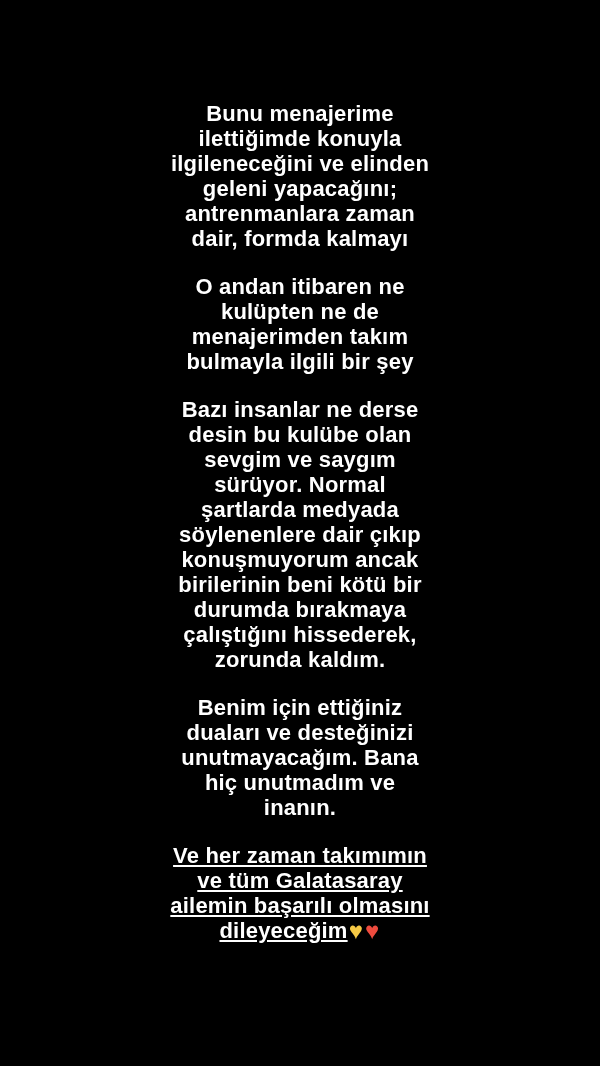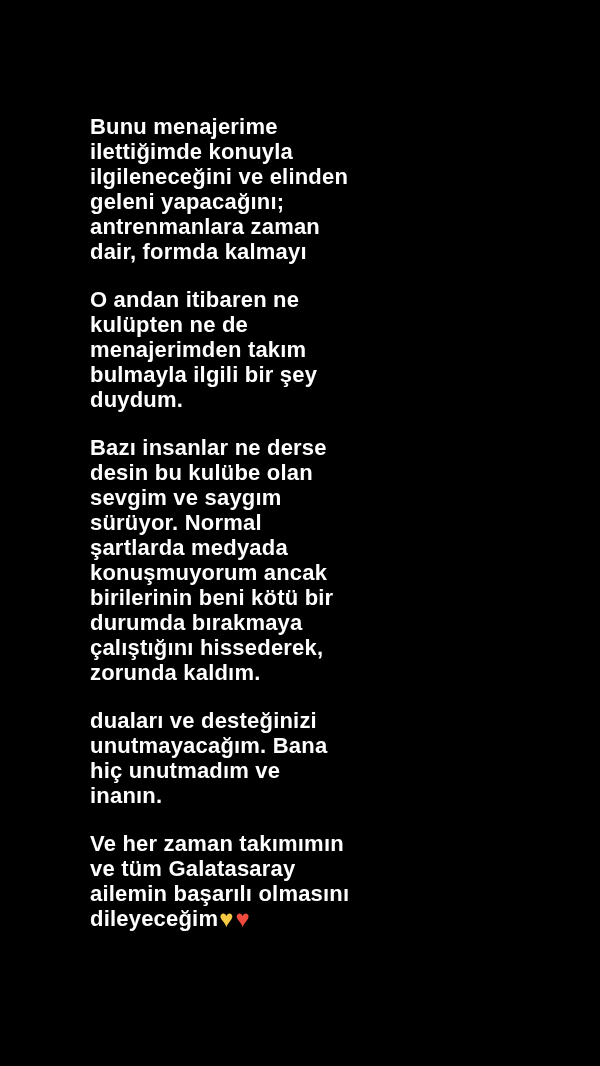--- a/index.html
+++ b/index.html
@@ -10,32 +10,33 @@
     width: 600px;
     height: 1066px;
     overflow: hidden;
     display: flex;
     align-items: center;
     justify-content: center;
     font-family: "Liberation Sans", "DejaVu Sans", sans-serif;
   }
   .story-block {
     width: 420px;
-    text-align: left;
+    text-align: center;
     font-weight: 700;
     font-size: 22px;
     line-height: 25px;
     letter-spacing: 0.2px;
     padding-bottom: 6px;
   }
   .story-paragraph {
     margin: 0 0 23px 0;
   }
   .story-paragraph:last-child {
     margin-bottom: 16px;
+    text-decoration: underline;
   }
   .story-line {
     display: block;
     white-space: nowrap;
   }
   .heart-emoji {
     display: inline-block;
     font-size: 24px;
     line-height: 25px;
     vertical-align: -1px;
@@ -53,35 +54,36 @@
       <span class="story-line">ilgileneceğini ve elinden</span>
       <span class="story-line">geleni yapacağını;</span>
       <span class="story-line">antrenmanlara zaman</span>
       <span class="story-line">dair, formda kalmayı</span>
     </p>
     <p class="story-paragraph">
       <span class="story-line">O andan itibaren ne</span>
       <span class="story-line">kulüpten ne de</span>
       <span class="story-line">menajerimden takım</span>
       <span class="story-line">bulmayla ilgili bir şey</span>
-      <span class="story-line">duydum.</span>
     </p>
     <p class="story-paragraph">
       <span class="story-line">Bazı insanlar ne derse</span>
       <span class="story-line">desin bu kulübe olan</span>
       <span class="story-line">sevgim ve saygım</span>
       <span class="story-line">sürüyor. Normal</span>
       <span class="story-line">şartlarda medyada</span>
+      <span class="story-line">söylenenlere dair çıkıp</span>
       <span class="story-line">konuşmuyorum ancak</span>
       <span class="story-line">birilerinin beni kötü bir</span>
       <span class="story-line">durumda bırakmaya</span>
       <span class="story-line">çalıştığını hissederek,</span>
       <span class="story-line">zorunda kaldım.</span>
     </p>
     <p class="story-paragraph">
+      <span class="story-line">Benim için ettiğiniz</span>
       <span class="story-line">duaları ve desteğinizi</span>
       <span class="story-line">unutmayacağım. Bana</span>
       <span class="story-line">hiç unutmadım ve</span>
       <span class="story-line">inanın.</span>
     </p>
     <p class="story-paragraph">
       <span class="story-line">Ve her zaman takımımın</span>
       <span class="story-line">ve tüm Galatasaray</span>
       <span class="story-line">ailemin başarılı olmasını</span>
       <span class="story-line" style="white-space: nowrap;">dileyeceğim<span class="heart-emoji" style="color: rgb(246, 201, 69);">♥</span><span class="heart-emoji" style="color: rgb(238, 75, 62);">♥</span></span>

